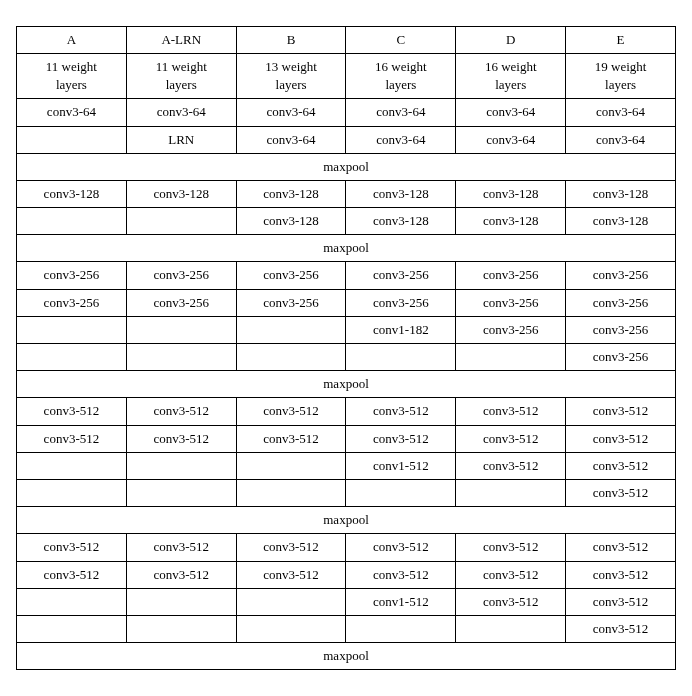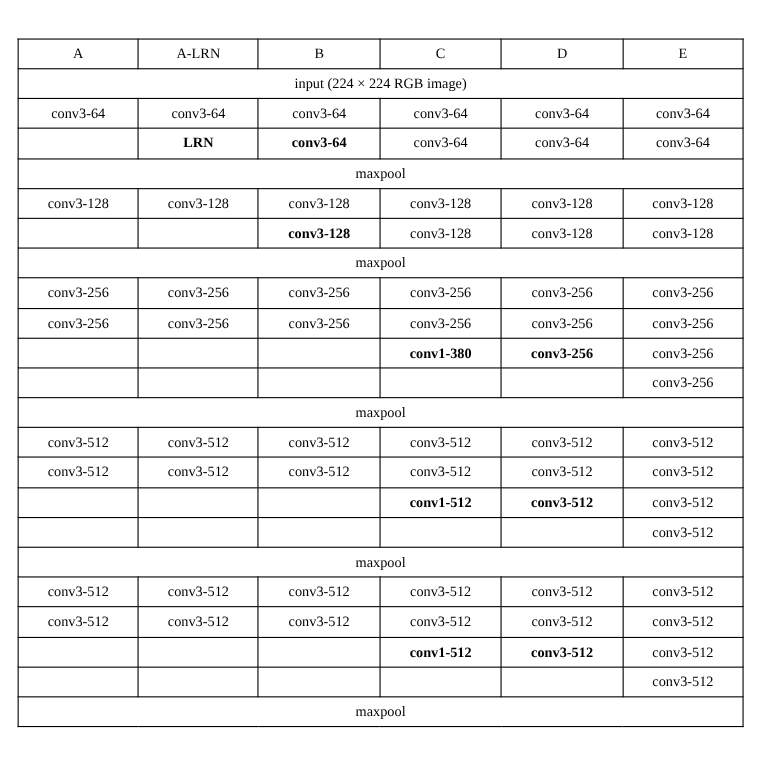--- a/index.html
+++ b/index.html
@@ -20,43 +20,48 @@
       border-collapse: collapse;
       border: 1px solid #000;
     }
     td, th {
       border: 1px solid #000;
       text-align: center;
       vertical-align: middle;
       padding: 4px 6px;
       line-height: 1.4;
     }
-    .bold { font-weight: bold; }
+    .bold { font-weight: normal; }
   </style>
 </head>
 <body>
 
 <div class="table-wrapper">
   <table>
 
     <tbody>
 
     <tr>
       <td>A</td>
       <td>A-LRN</td>
       <td>B</td>
       <td>C</td>
       <td>D</td>
       <td>E</td>
     </tr>
 
-
-    <tr>
-      <td colspan="6">input (224 × 224 RGB image)</td>
-    </tr>
+    <tr>
+      <td>11 weight<br>layers</td>
+      <td>11 weight<br>layers</td>
+      <td>13 weight<br>layers</td>
+      <td>16 weight<br>layers</td>
+      <td>16 weight<br>layers</td>
+      <td>19 weight<br>layers</td>
+    </tr>
+
 
     <tr>
       <td>conv3-64</td>
       <td>conv3-64</td>
       <td>conv3-64</td>
       <td>conv3-64</td>
       <td>conv3-64</td>
       <td>conv3-64</td>
     </tr>
     <tr>
@@ -106,21 +111,21 @@
       <td>conv3-256</td>
       <td>conv3-256</td>
       <td>conv3-256</td>
       <td>conv3-256</td>
       <td>conv3-256</td>
     </tr>
     <tr>
       <td></td>
       <td></td>
       <td></td>
-      <td class="bold">conv1-380</td>
+      <td class="bold">conv1-182</td>
       <td class="bold">conv3-256</td>
       <td>conv3-256</td>
     </tr>
     <tr>
       <td></td>
       <td></td>
       <td></td>
       <td></td>
       <td></td>
       <td>conv3-256</td>

